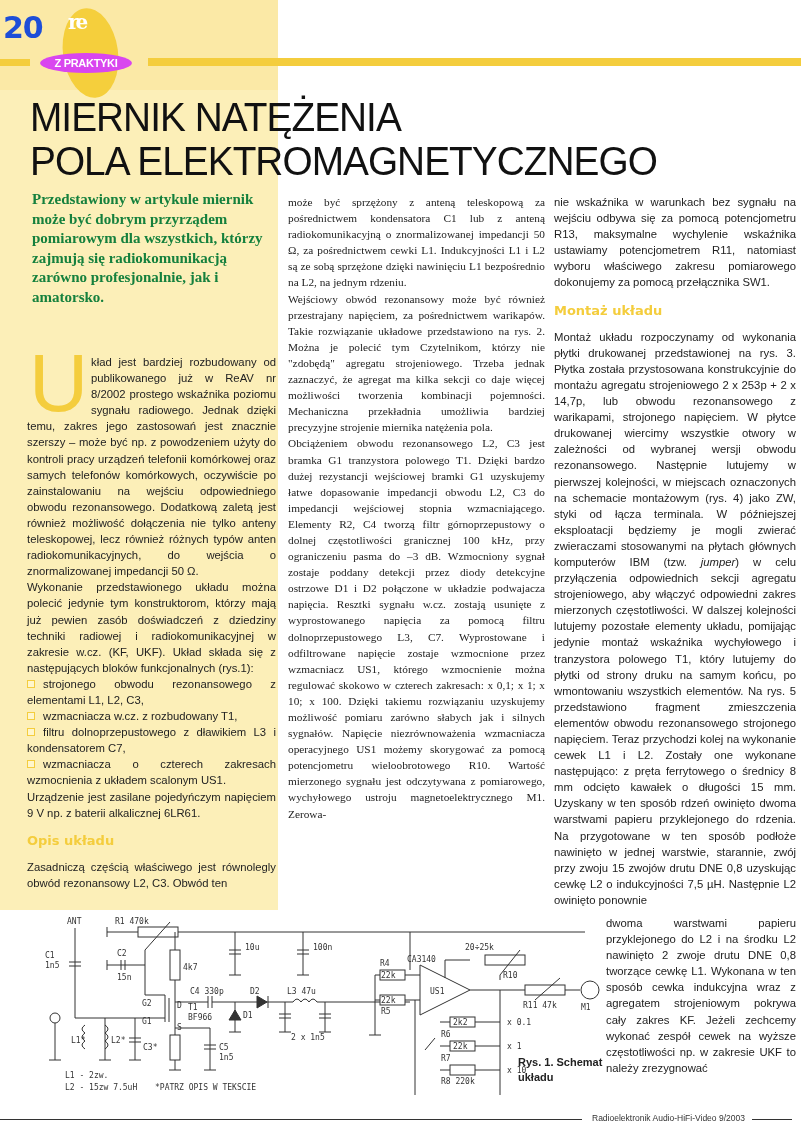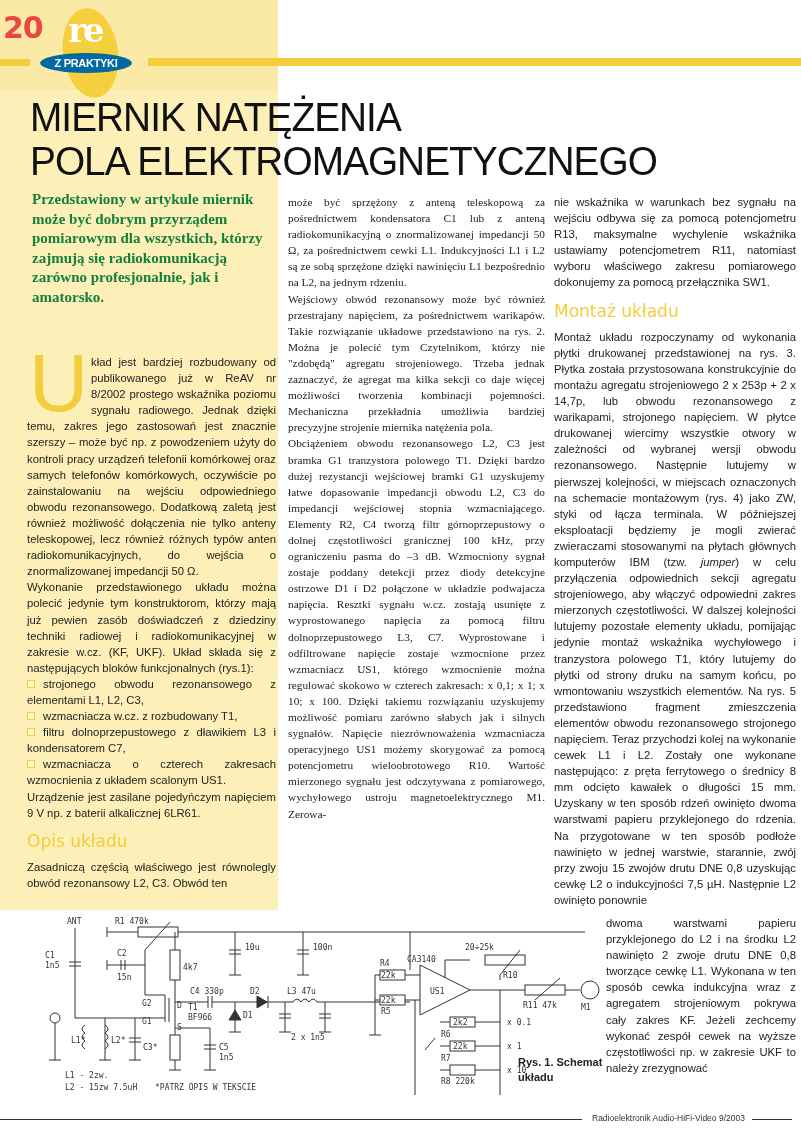--- a/index.html
+++ b/index.html
@@ -2,43 +2,43 @@
 <html><head>
 <meta charset="utf-8">
 <style>
   * { box-sizing: border-box; margin: 0; padding: 0; }
   html, body { width: 801px; height: 1136px; background: #ffffff; overflow: hidden; }
   body { position: relative; font-family: "Liberation Sans", sans-serif; color: #1a1a1a; }
 
   .left-band { position: absolute; left: 0; top: 0; width: 278px; height: 910px; background: #fcefb8; }
   .top-band { position: absolute; left: 0; top: 0; width: 278px; height: 90px; background: #fbe9a6; }
 
-  .page-num { position: absolute; left: 3px; top: 10px; font-family: "DejaVu Sans", sans-serif; font-weight: bold; font-size: 30px; color: #ef4444; letter-spacing: -1px; }
+  .page-num { position: absolute; left: 3px; top: 10px; font-family: "DejaVu Sans", sans-serif; font-weight: bold; font-size: 30px; color: #1d4ed8; letter-spacing: -1px; }
   .logo-oval { position: absolute; left: 63px; top: 8px; width: 55px; height: 90px; border-radius: 50%; background: #f5cf3c; transform: rotate(-8deg); }
-  .logo-text { position: absolute; left: 68px; top: 10px; font-family: "DejaVu Serif", serif; font-weight: bold; font-size: 34px; color: #ffffff; letter-spacing: -3px; }
+  .logo-text { position: absolute; left: 68px; top: 10px; font-family: "DejaVu Serif", serif; font-weight: bold; font-size: 20px; color: #ffffff; letter-spacing: -3px; }
   .section-rule-left { position: absolute; left: 0; top: 59px; width: 30px; height: 7px; background: #f4cd3d; }
   .section-rule-right { position: absolute; left: 148px; top: 58px; width: 653px; height: 8px; background: #f4cd3d; }
-  .section-badge { position: absolute; left: 40px; top: 53px; width: 92px; height: 20px; border-radius: 50%; background: #0369a1; color: #ffffff; font-size: 11px; font-weight: bold; text-align: center; line-height: 20px; letter-spacing: -0.3px; }
+  .section-badge { position: absolute; left: 40px; top: 53px; width: 92px; height: 20px; border-radius: 50%; background: #d946ef; color: #ffffff; font-size: 11px; font-weight: bold; text-align: center; line-height: 20px; letter-spacing: -0.3px; }
 
   .title { position: absolute; left: 30px; top: 95px; font-family: "Liberation Sans", sans-serif; font-size: 40px; line-height: 44px; color: #111111; letter-spacing: -1px; transform: scaleX(0.97); transform-origin: left; }
 
   .lead { position: absolute; left: 32px; top: 190px; width: 245px; font-family: Liberation Serif, serif; font-weight: bold; font-size: 15px; line-height: 19.5px; color: #15803d; }
 
   .col { position: absolute; font-size: 11.3px; line-height: 16.1px; text-align: justify; color: #222; }
   .col p { margin: 0; }
   .col1 { left: 27px; top: 354px; width: 249px; }
   .col2 { left: 288px; top: 194px; width: 257px; font-family: Liberation Serif, serif; }
   .col3 { left: 554px; top: 194px; width: 242px; }
   .col3b { left: 606px; top: 915px; width: 190px; }
 
   .dropcap-wrap { float: left; width: 60px; height: 64px; margin-right: 4px; position: relative; }
   .dropcap { position: absolute; left: 2px; top: -12px; font-size: 82px; line-height: 82px; color: #f4cd3d; font-family: "Liberation Sans", sans-serif; }
 
   .bullet { display: inline-block; width: 8px; height: 8px; border: 1.5px solid #f4cd3d; background: #fff6cc; margin-right: 8px; vertical-align: 0; }
-  .subhead { font-family: "DejaVu Sans", sans-serif; font-weight: normal; color: #f4cd3d; font-size: 17px; margin: 12px 0 10px 0; }
+  .subhead { font-family: "DejaVu Sans", sans-serif; font-weight: bold; color: #f4cd3d; font-size: 13px; margin: 12px 0 10px 0; }
 
   .schematic { position: absolute; left: 25px; top: 910px; width: 580px; height: 185px; }
   .schematic svg text { font-family: "DejaVu Sans Mono", monospace; font-size: 8px; fill: #333; }
   .caption { position: absolute; left: 518px; top: 1055px; font-size: 11px; font-weight: bold; line-height: 15px; color: #222; }
 
   .footer-line-left { position: absolute; left: 0; top: 1119px; width: 582px; height: 1px; background: #333; }
   .footer-text { position: absolute; left: 592px; top: 1113px; font-size: 8.5px; color: #333; }
   .footer-line-right { position: absolute; left: 752px; top: 1119px; width: 40px; height: 1px; background: #333; }
 </style>
 </head>

